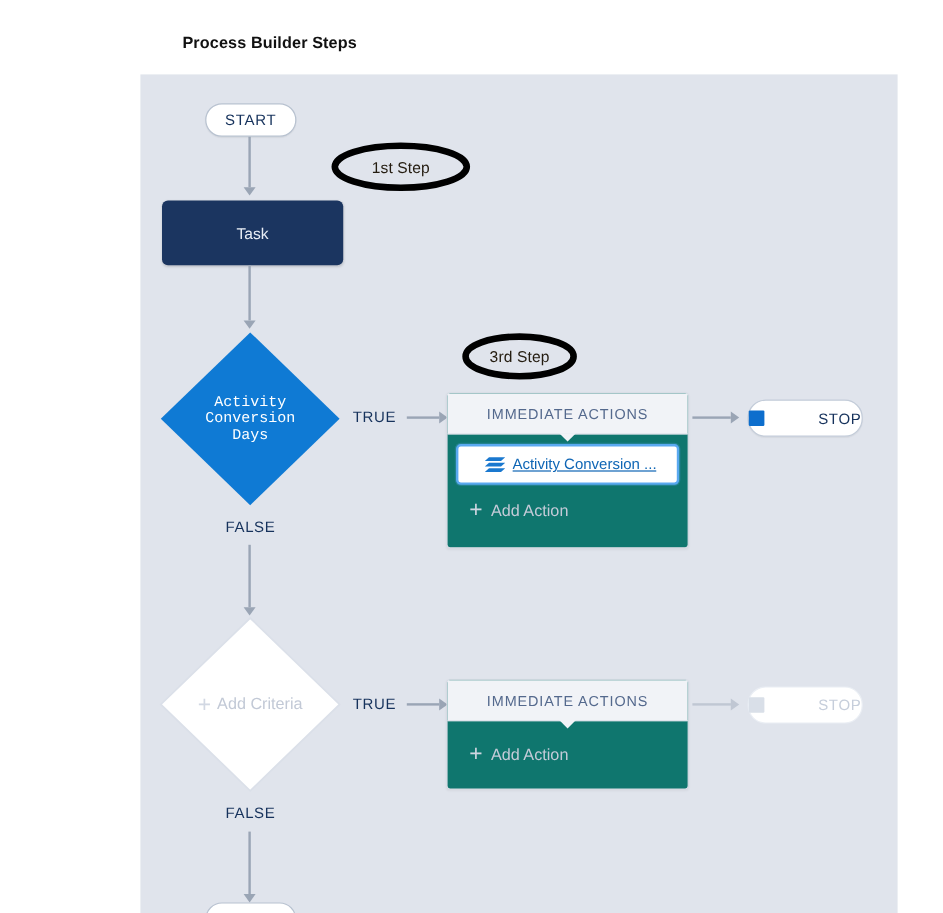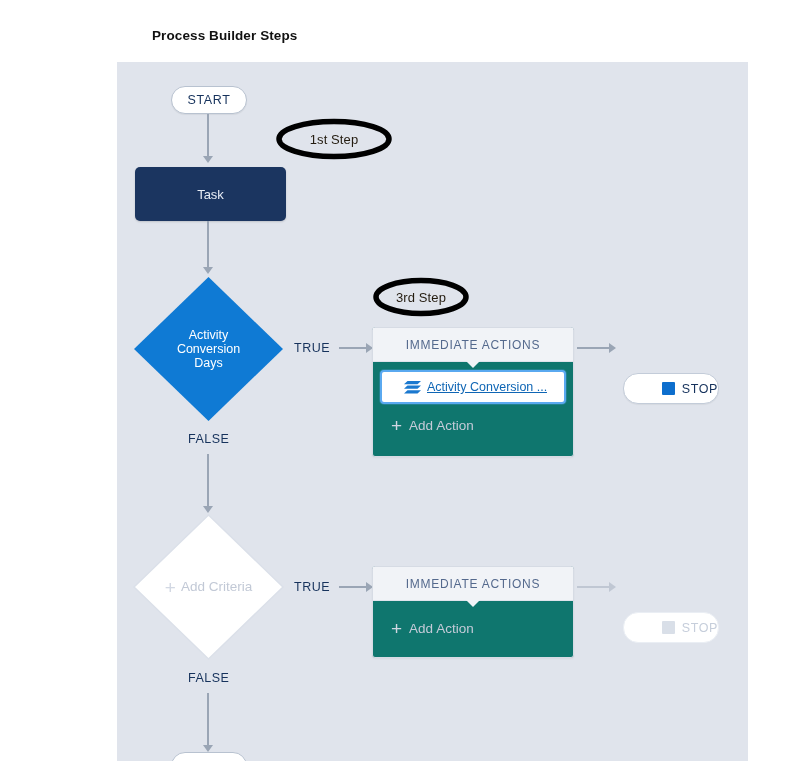--- a/index.html
+++ b/index.html
@@ -160,26 +160,25 @@
   }
   .add-action .plus-glyph{ color:#cfd6e1; margin-right:7px; }
 
   
   .stop-btn{
     position:absolute;
     height:29px;
     border-radius:15px;
     background:#ffffff;
     border:1.5px solid #c3ccd9;
-    display:flex;align-items:center;justify-content:flex-end;
+    display:flex;align-items:center;justify-content:space-between;
     color:#16325c;
     font-size:12.5px;
     letter-spacing:.6px;
     box-shadow:0 1px 1px rgba(0,0,0,.05);
-    margin-top:40px;
   }
   .stop-square{
     width:13px;height:13px;
     background:#0d6ecd;
     margin-right:7px;
     border-radius:1px;
   }
   .stop-btn.faded{
     border-color:#eaeef4;
     color:#c6cedb;
@@ -210,21 +209,21 @@
   <div class="start-node" style="left:54px;top:24px;">START</div>
 
   <div class="vline" style="left:90px;top:52px;height:42px;"></div>
   <div class="arrow-down" style="left:86px;top:94px;"></div>
 
   <div class="task-node" style="left:18px;top:105px;width:151px;height:54px;">Task</div>
 
   <div class="vline" style="left:90px;top:159px;height:46px;"></div>
   <div class="arrow-down" style="left:86px;top:205px;"></div>
 
-  <div class="diamond-wrap" style="left:15px;top:213px;width:153px;height:148px;">
+  <div class="diamond-wrap" style="left:15px;top:213px;width:153px;height:148px;font-family:Liberation Mono, monospace;">
     <svg class="diamond" viewBox="0 0 153 148" preserveAspectRatio="none">
       <polygon points="76.5,2 151,74 76.5,146 2,74" fill="#0f7ad4"></polygon>
     </svg>
     <div class="diamond-label filled">
       <span>Activity</span>
       <span>Conversion</span>
       <span>Days</span>
     </div>
   </div>
 
@@ -298,20 +297,20 @@
               border:1.5px solid #b8c2d0;border-radius:14px;background:#ffffff;"></div>
 
   <div class="annot" style="left:158px;top:56px;width:118px;height:42px;">
     <svg viewBox="0 0 118 42">
       <ellipse cx="59" cy="21" rx="55" ry="17.5" fill="none" stroke="#000000" stroke-width="5.5"></ellipse>
     </svg>
     <div class="annot-text">1st Step</div>
   </div>
 
 
-  <div class="annot" style="left:255px;top:215px;width:98px;height:40px;">
+  <div class="annot" style="left:267px;top:215px;width:98px;height:40px;">
     <svg viewBox="0 0 98 40">
       <ellipse cx="49" cy="20" rx="45" ry="16.5" fill="none" stroke="#000000" stroke-width="5.5"></ellipse>
     </svg>
     <div class="annot-text">3rd Step</div>
   </div>
 
 </div>
 
 </body></html>

